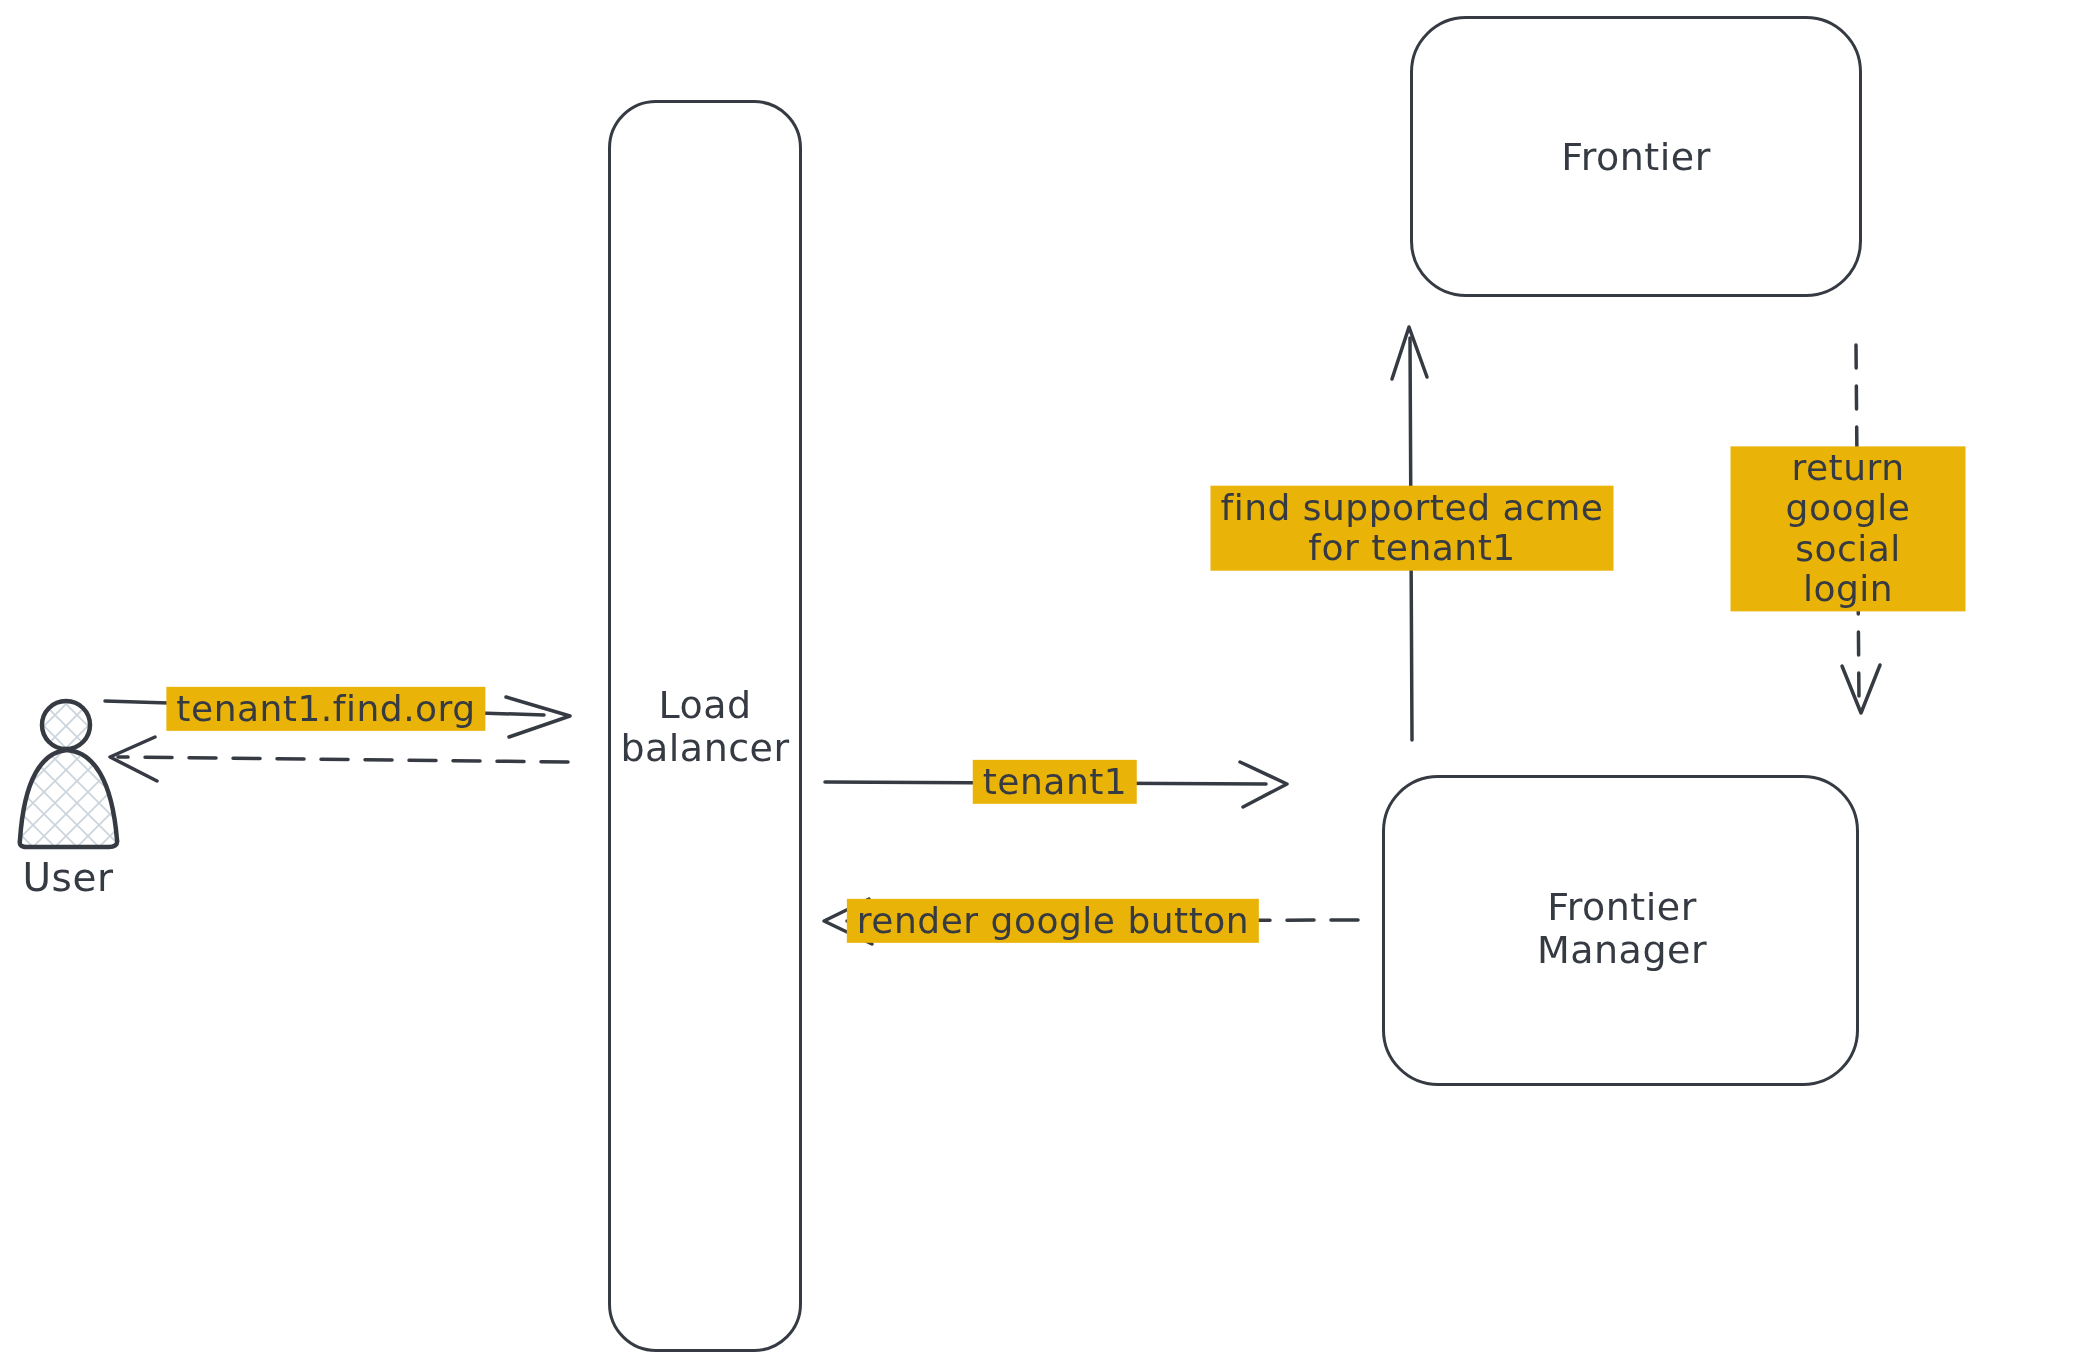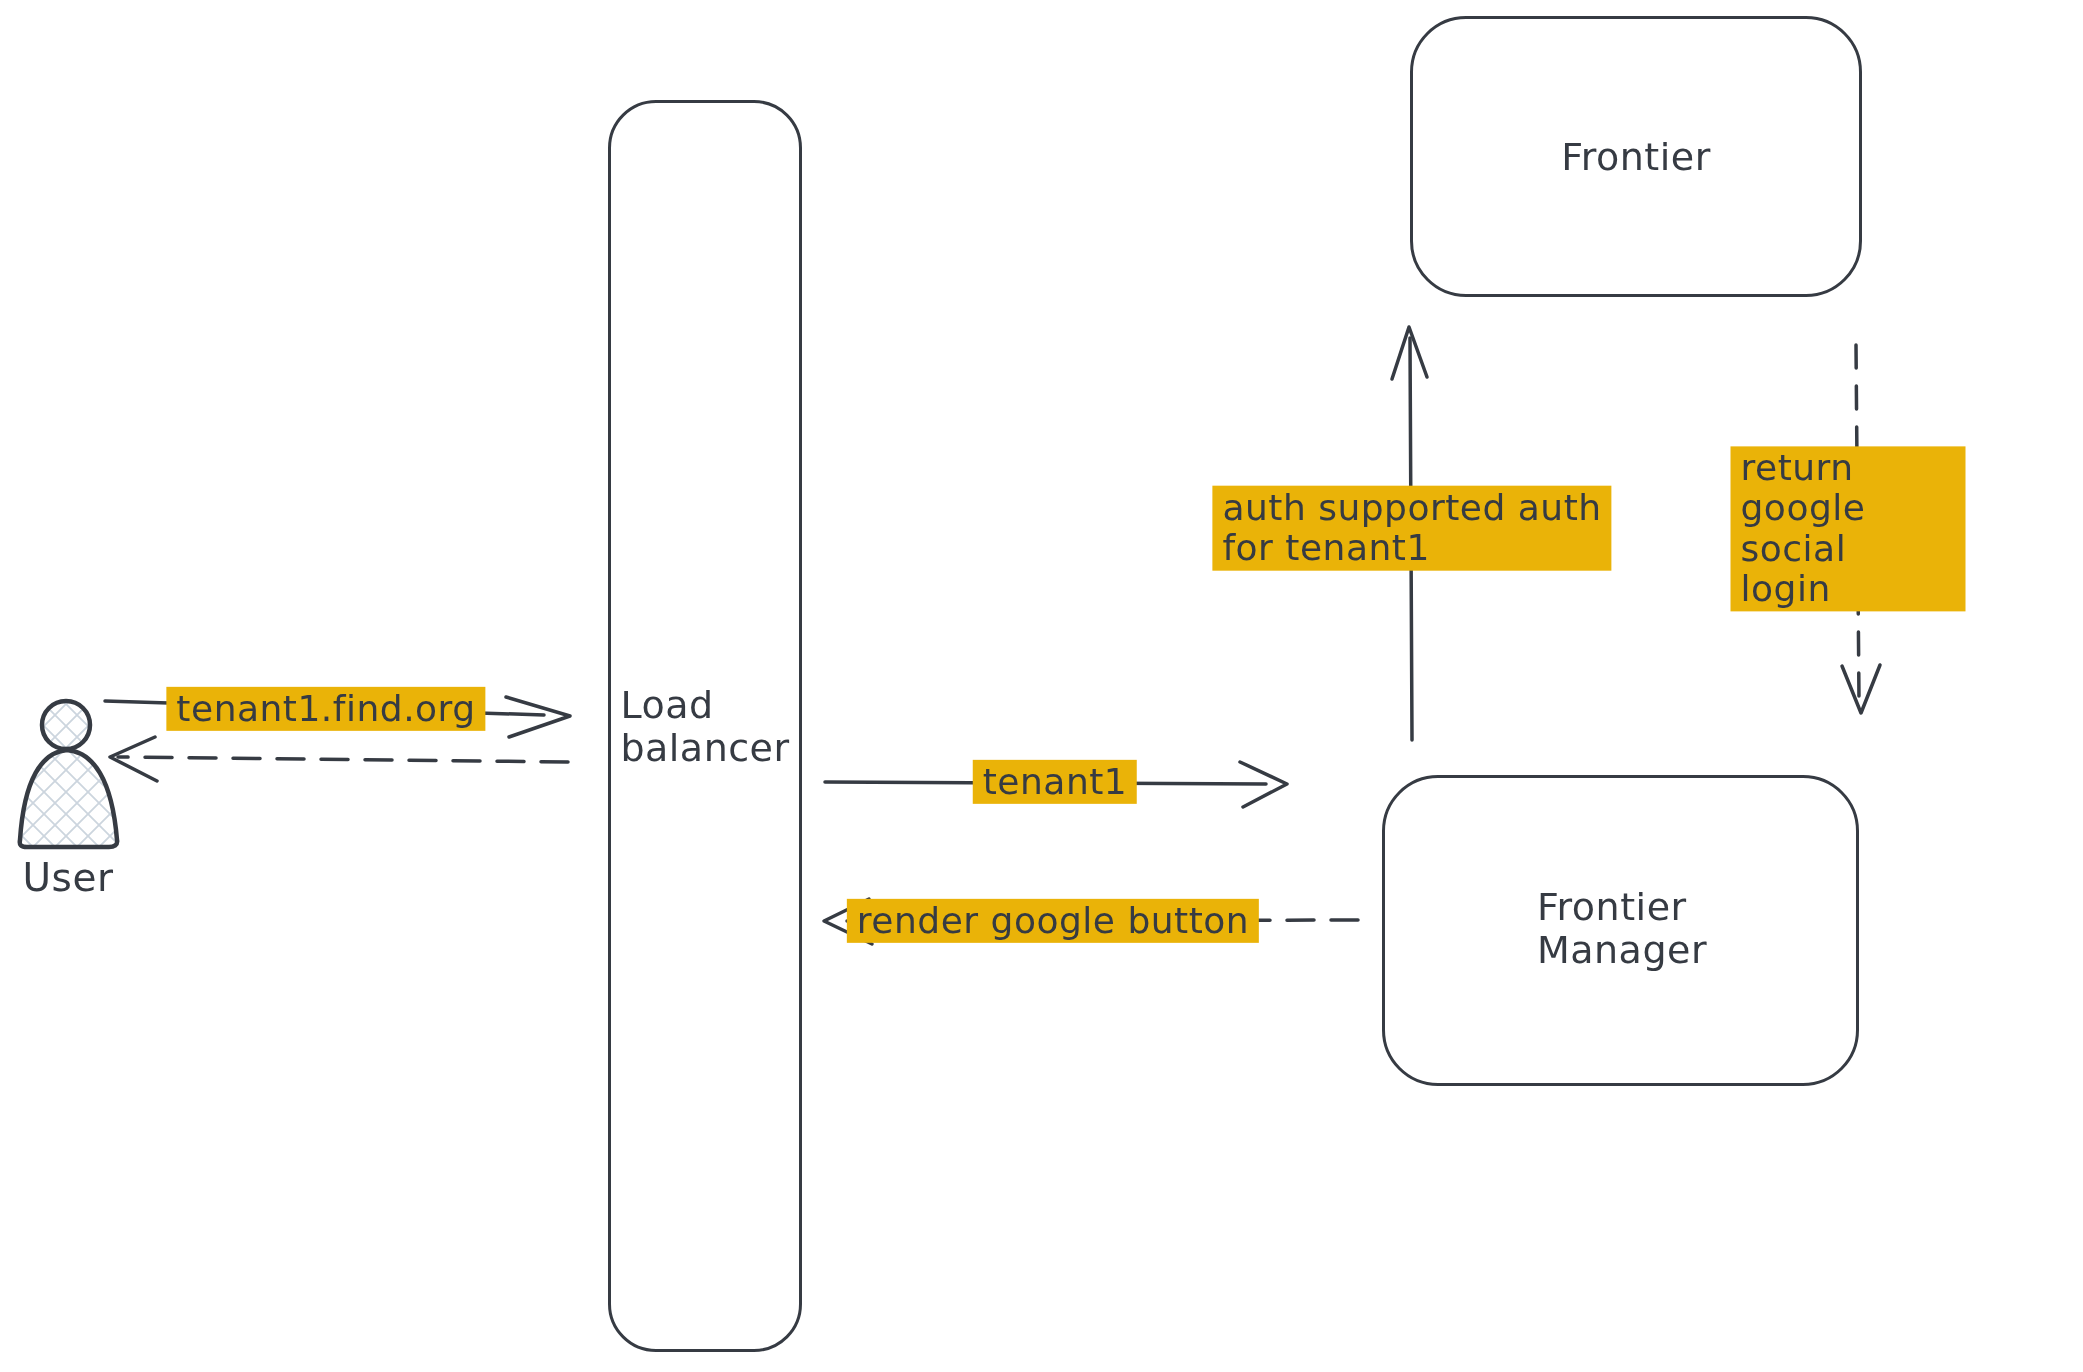--- a/index.html
+++ b/index.html
@@ -32,21 +32,21 @@
     box-sizing: border-box;
     z-index: 1;
   }
   .node-lb { left: 608px; top: 100px; width: 194px; height: 1252px; border-radius: 48px; }
   .node-frontier { left: 1410px; top: 16px; width: 452px; height: 281px; border-radius: 56px; }
   .node-fm { left: 1382px; top: 775px; width: 477px; height: 311px; border-radius: 56px; }
   .label {
     position: absolute;
     transform: translate(-50%, -50%);
     white-space: pre-line;
-    text-align: left;
+    text-align: center;
     color: #363b43;
     z-index: 3;
     line-height: 1.12;
     letter-spacing: 0.5px;
   }
   .node-label { font-size: 38px; }
   .edge-label {
     font-size: 36px;
     background: #eab308;
     padding: 2px 10px;
@@ -117,18 +117,18 @@
   <div class="label lbl-user">User</div>
   <div class="label node-label lbl-lb">Load
 balancer</div>
   <div class="label node-label lbl-frontier">Frontier</div>
   <div class="label node-label lbl-fm">Frontier
 Manager</div>
 
   <div class="label edge-label lbl-e-acme">tenant1.find.org</div>
   <div class="label edge-label lbl-e-tenant1">tenant1</div>
   <div class="label edge-label lbl-e-render">render google button</div>
-  <div class="label edge-label lbl-e-find">auth supported auth
+  <div class="label edge-label lbl-e-find">find supported acme
 for tenant1</div>
   <div class="label edge-label lbl-e-return">return google social
 login</div>
 
 </div>
 
 </body></html>

